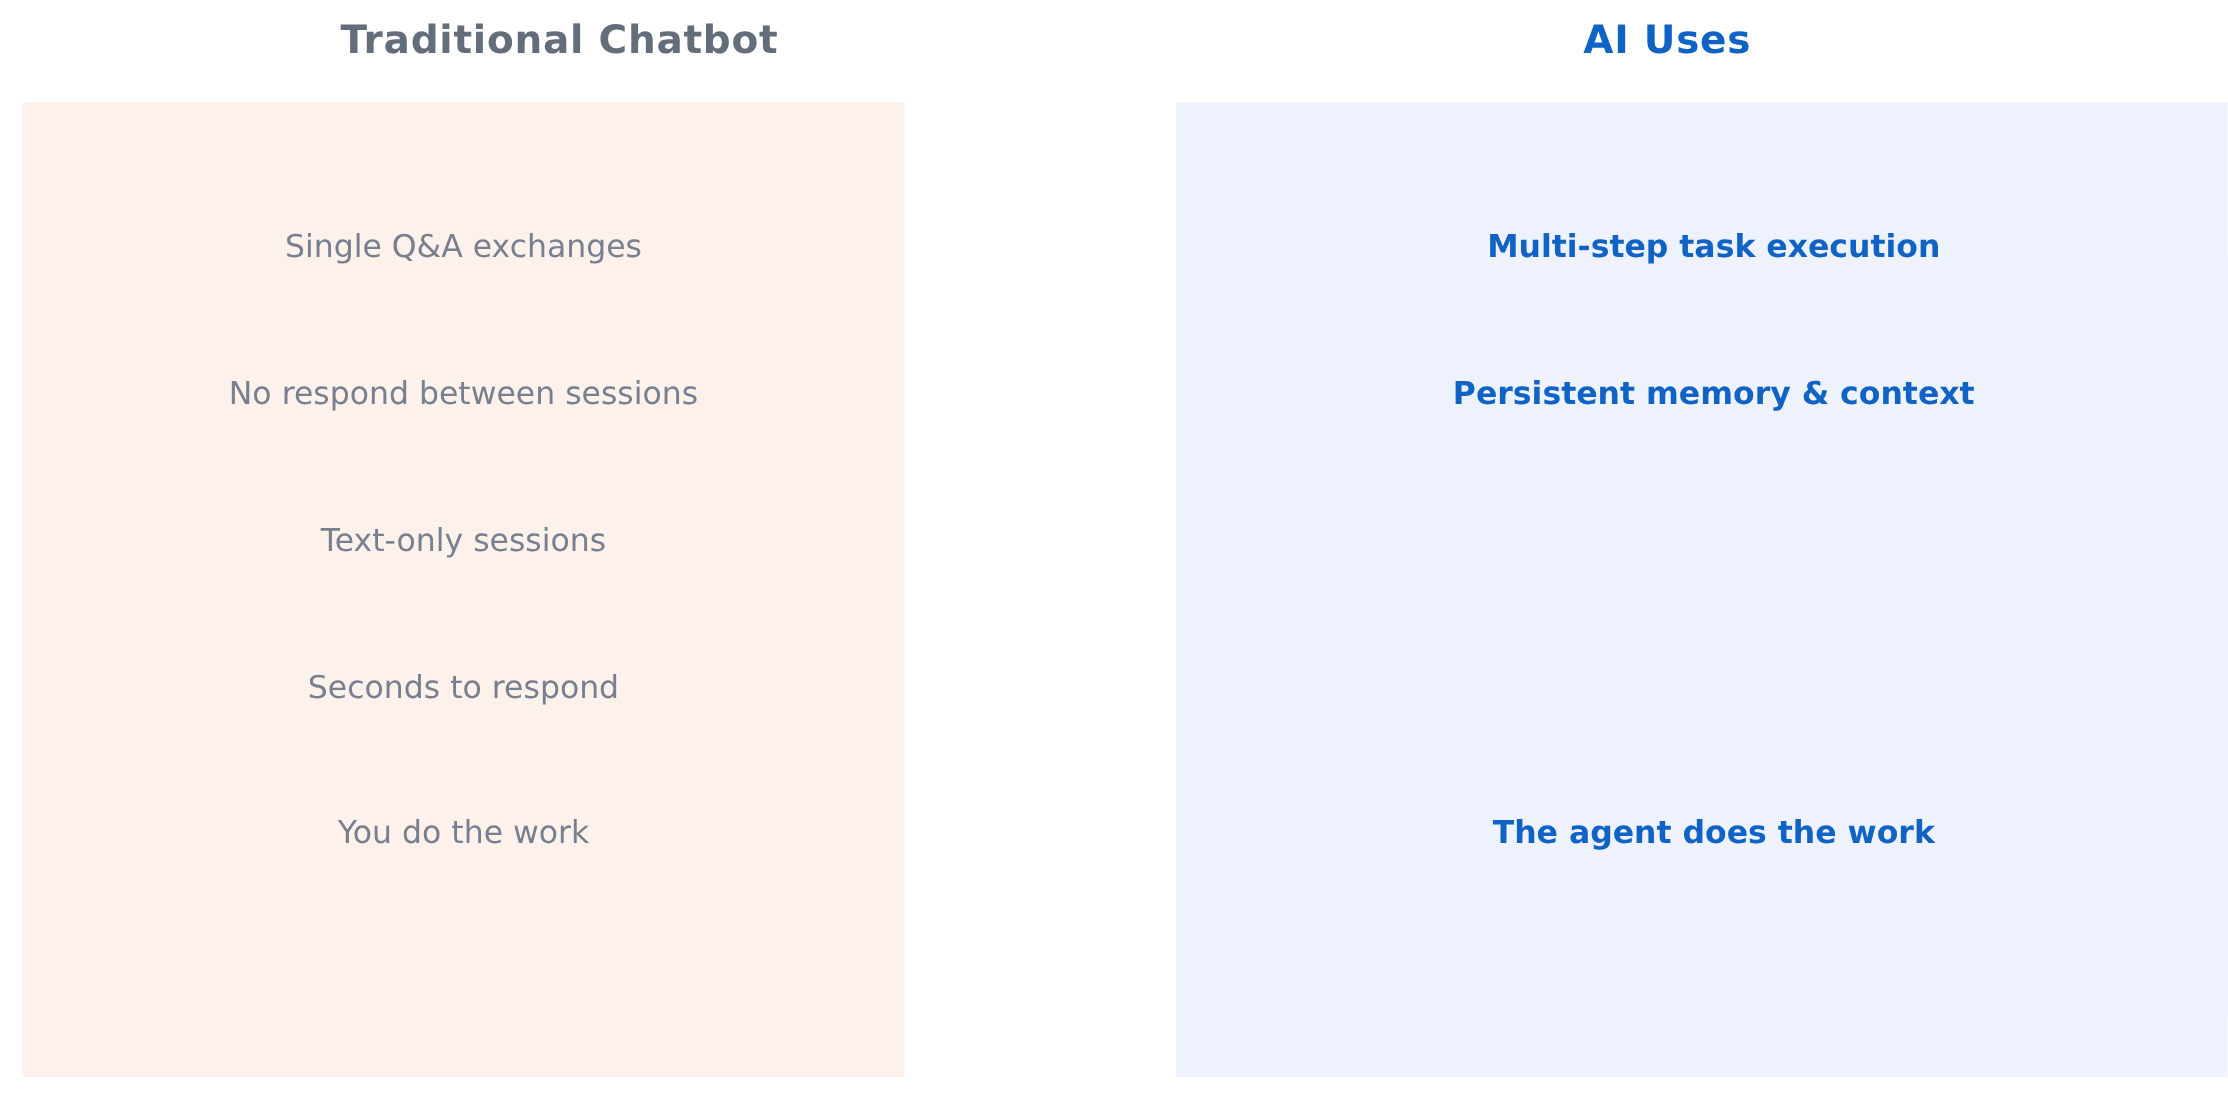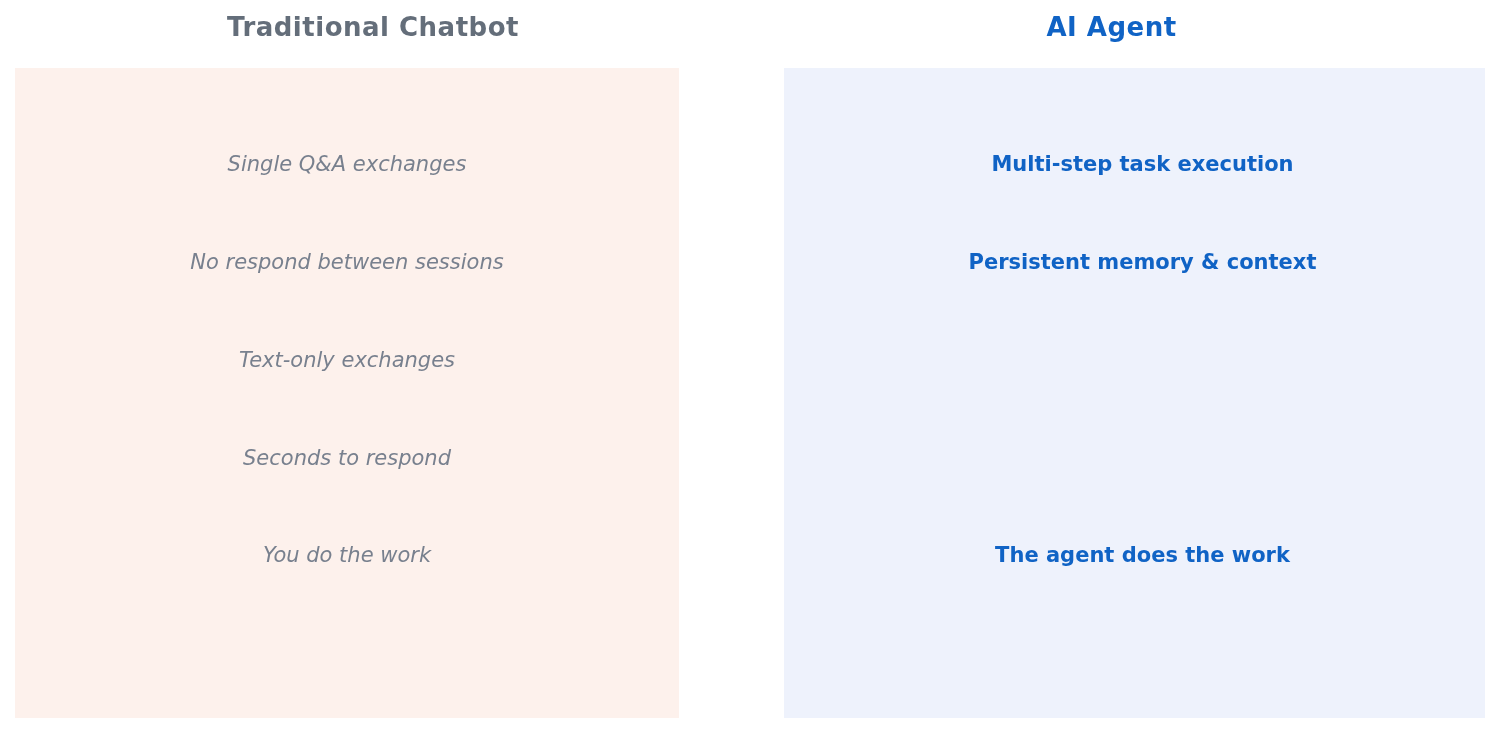--- a/index.html
+++ b/index.html
@@ -44,23 +44,22 @@
     width: 717px;
     color: var(--right-accent);
   }
   .panel {
     position: absolute;
     top: 68px;
     height: 650px;
   }
   .panel.left {
     left: 15px;
-    width: 664px;
+    width: 588px;
     background: var(--left-bg);
-    font-style: italic;
   }
   .panel.right {
     left: 784px;
     width: 717px;
     background: var(--right-bg);
   }
   .row {
     position: absolute;
     left: 0;
     width: 100%;
@@ -77,26 +76,26 @@
   .row.r3 { top: 390px; }
   .row.r4 { top: 487px; }
 </style>
 </head>
 <body>
 
 <div class="canvas">
 
   <div class="col-title left">Traditional Chatbot</div>
 
-  <div class="col-title right">AI Agent</div>
+  <div class="col-title right">AI Uses</div>
 
   <div class="panel left">
     <div class="row r0">Single Q&amp;A exchanges</div>
     <div class="row r1">No respond between sessions</div>
-    <div class="row r2">Text-only exchanges</div>
+    <div class="row r2">Text-only sessions</div>
     <div class="row r3">Seconds to respond</div>
     <div class="row r4">You do the work</div>
   </div>
 
   <div class="panel right">
     <div class="row r0">Multi-step task execution</div>
     <div class="row r1">Persistent memory &amp; context</div>
     <div class="row r4">The agent does the work</div>
   </div>
 

